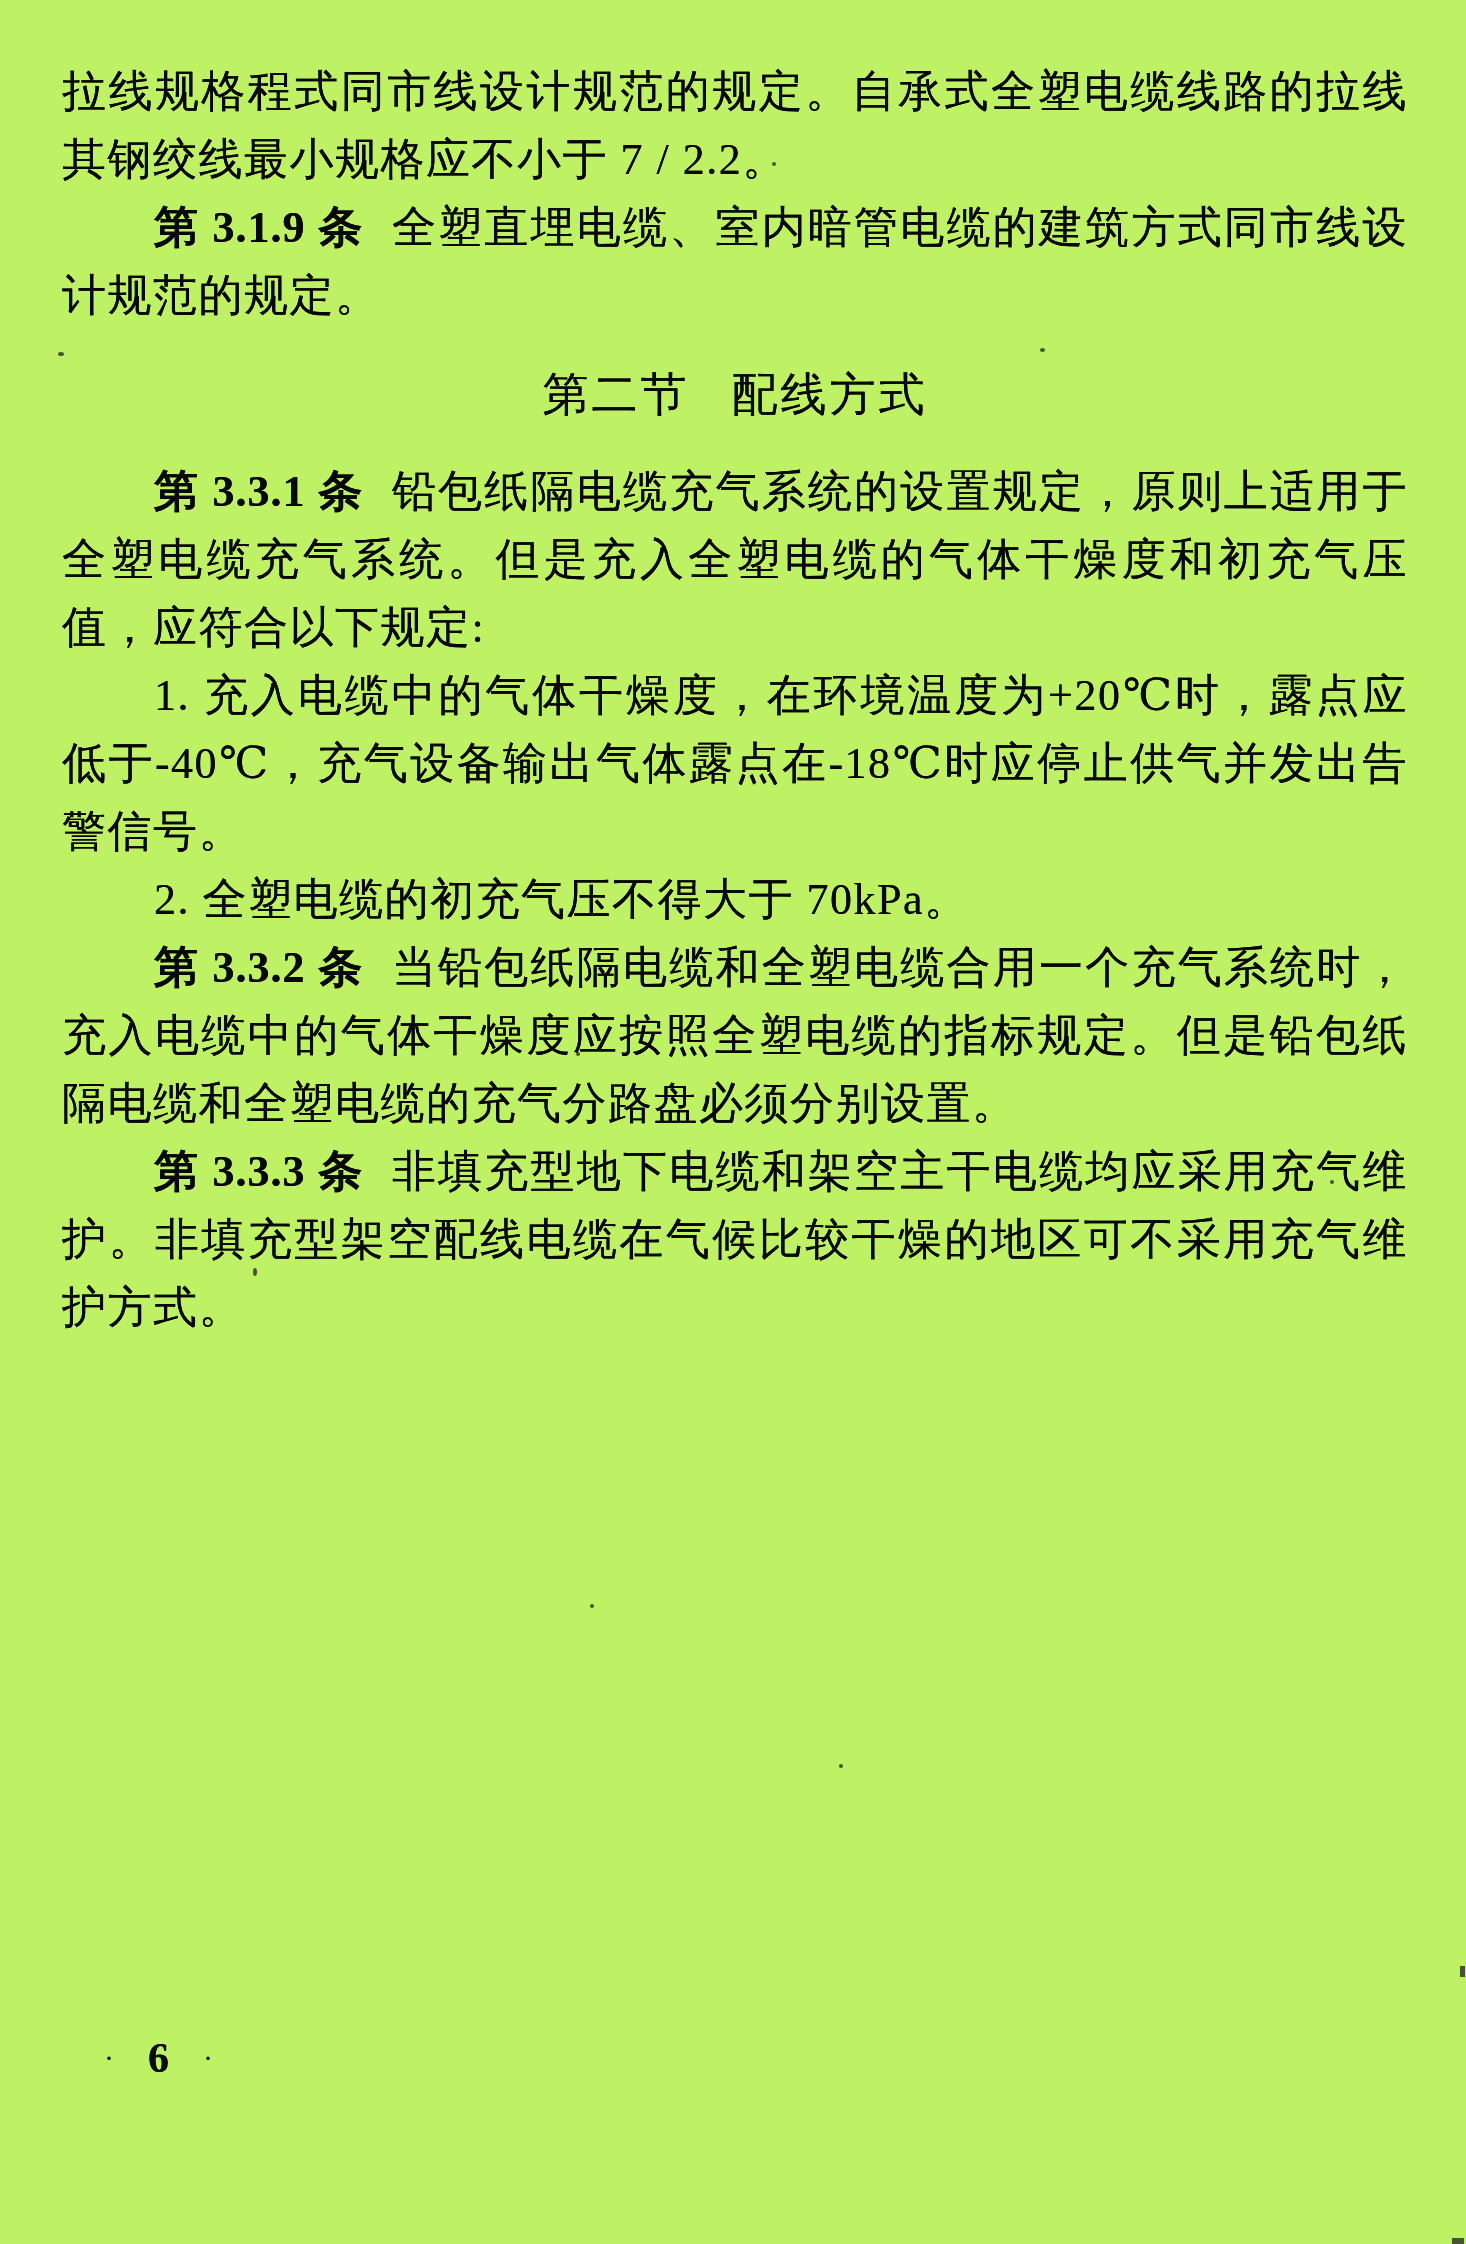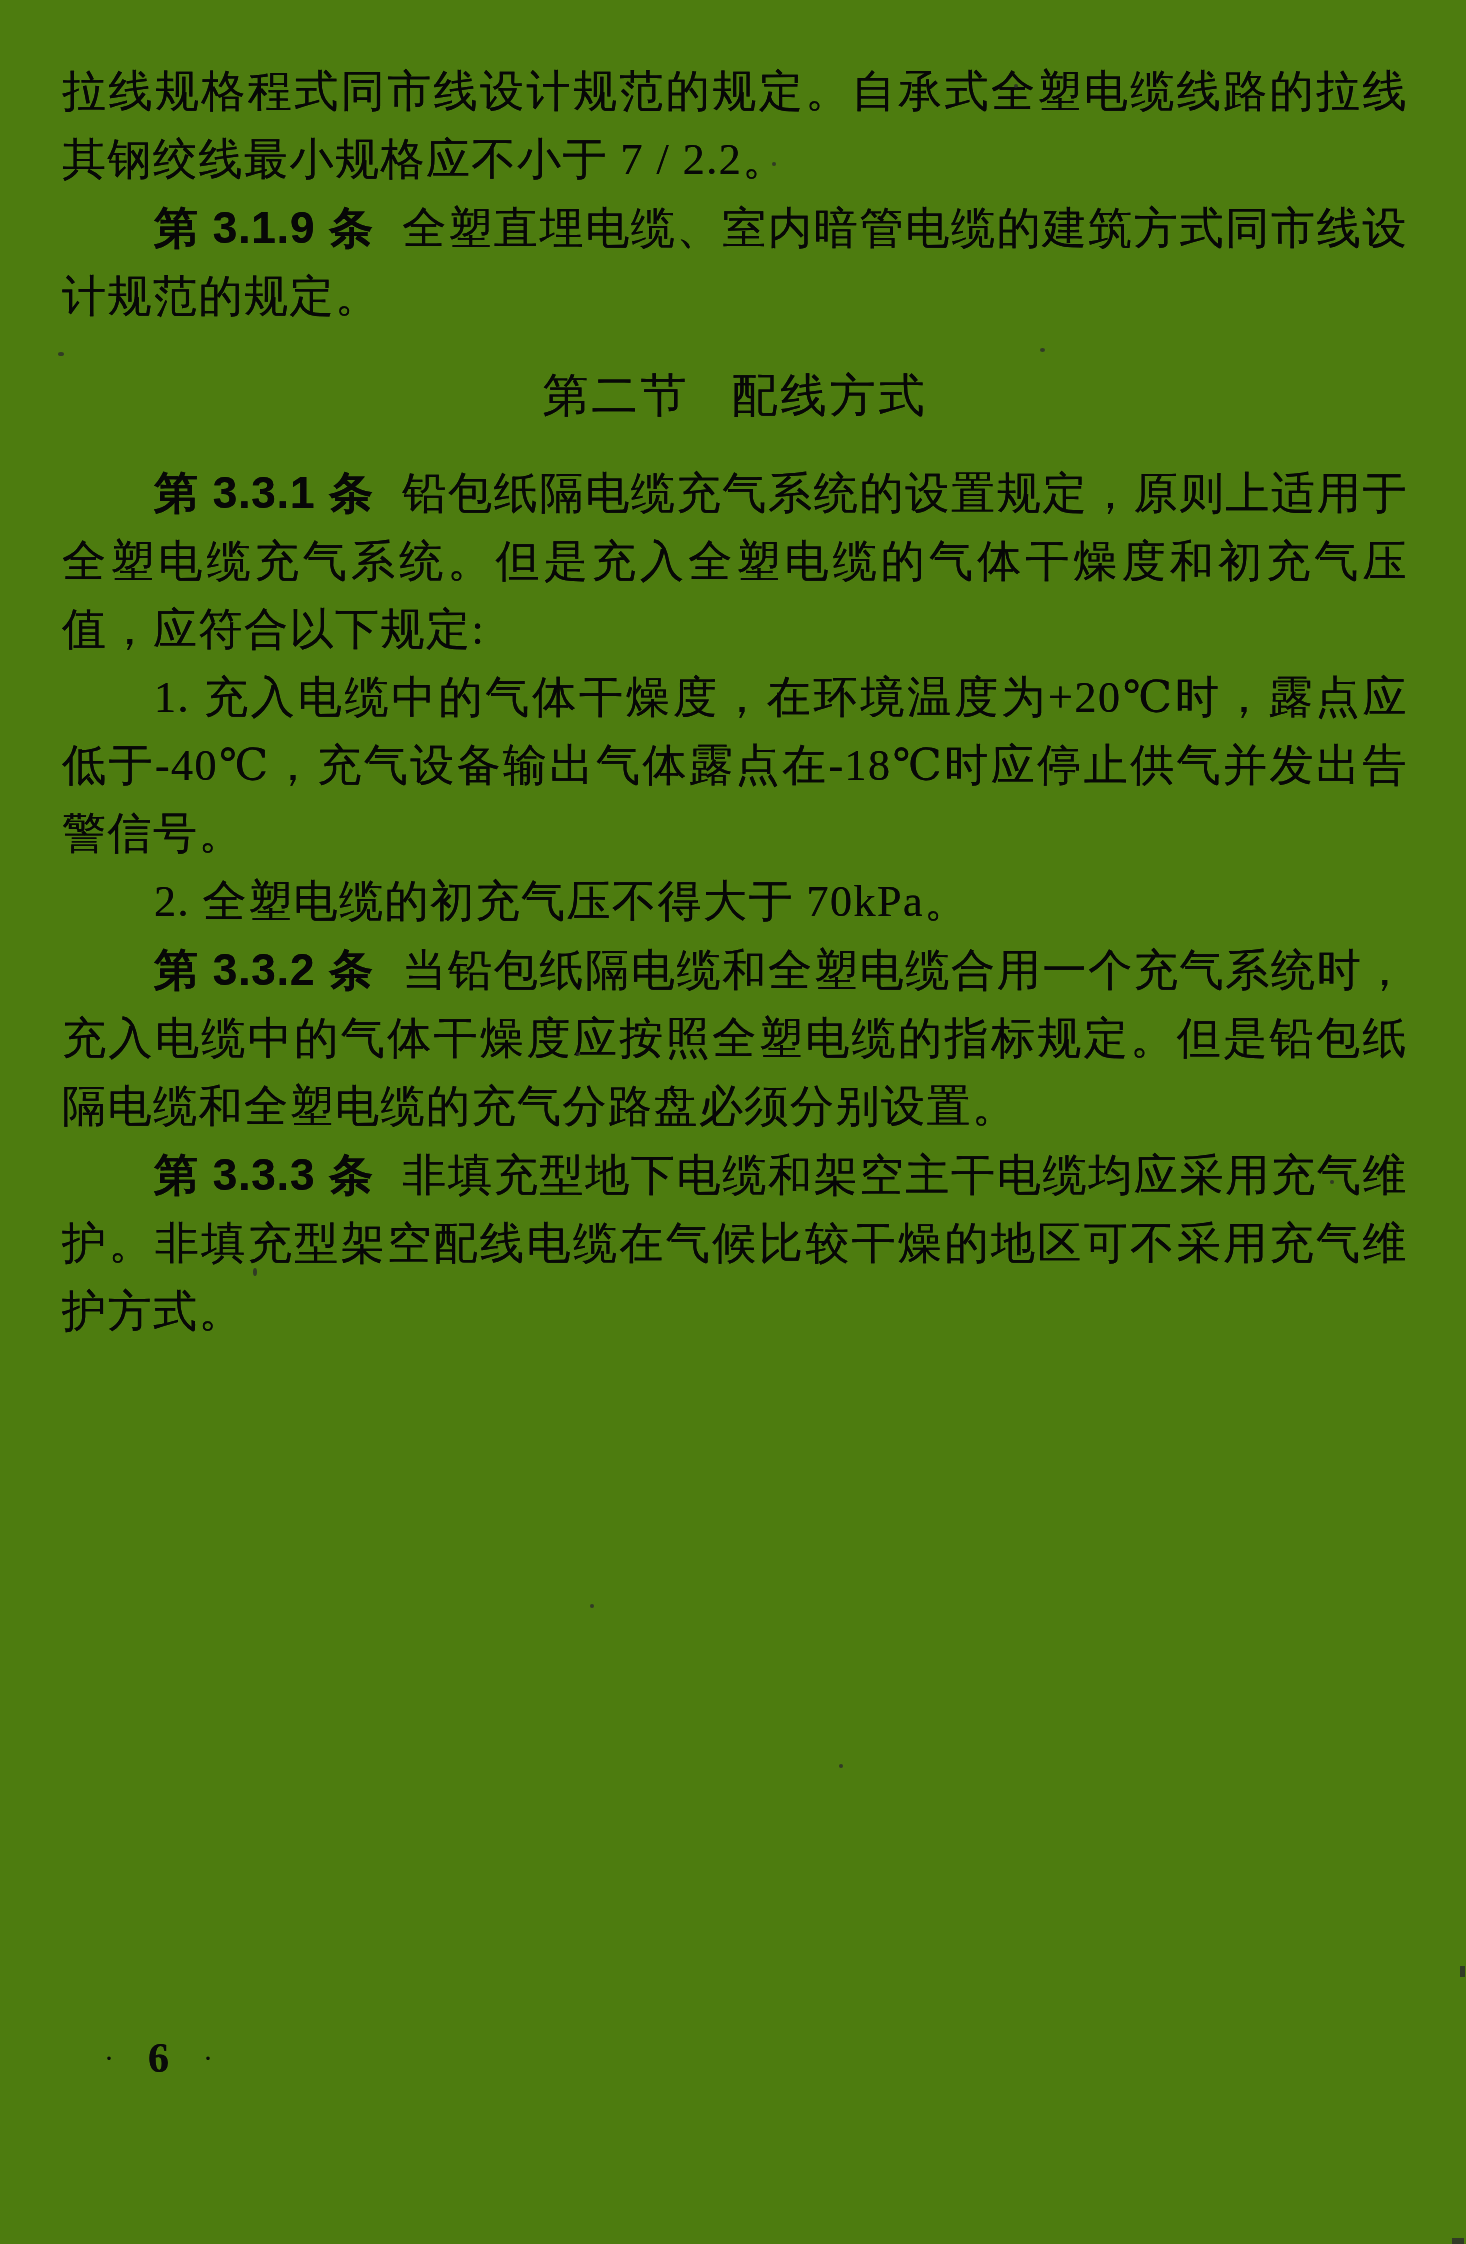--- a/index.html
+++ b/index.html
@@ -1,41 +1,41 @@
 <!DOCTYPE html>
 <html><head>
 <meta charset="utf-8">
 <style>
   html, body { margin: 0; padding: 0; background: #e8e8e8; }
   .page {
     position: relative;
     width: 1466px;
     height: 2244px;
     margin: 0 auto;
-    background: #4d7c0f;
+    background: #bef264;
     overflow: hidden;
     color: #070707;
   }
   .text-block {
     position: absolute;
     left: 62px;
     top: 58px;
     width: 1346px;
     font-family: "Liberation Serif", "DejaVu Serif", serif;
     font-size: 44px;
     line-height: 68px;
     letter-spacing: 1.5px;
     text-align: justify;
     text-shadow: 0 0 0.6px currentColor;
   }
   .text-block p { margin: 0; }
   .para { text-align: justify; }
   .indent { text-indent: 92px; }
   .art-label {
-    font-family: Liberation Sans, sans-serif;
+    font-family: Liberation Serif, serif;
     font-weight: bold;
     letter-spacing: 1px;
     margin-right: 28px;
     white-space: nowrap;
   }
   .sec-heading {
     text-align: center;
     text-indent: 0;
     font-family: "Liberation Sans", "DejaVu Sans", sans-serif;
     font-weight: normal;

